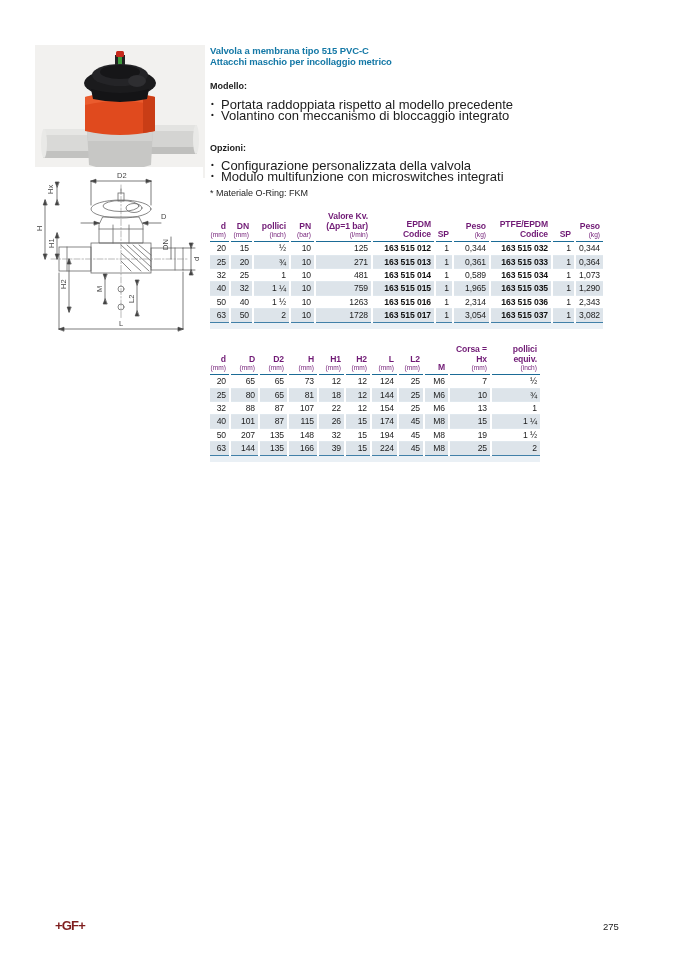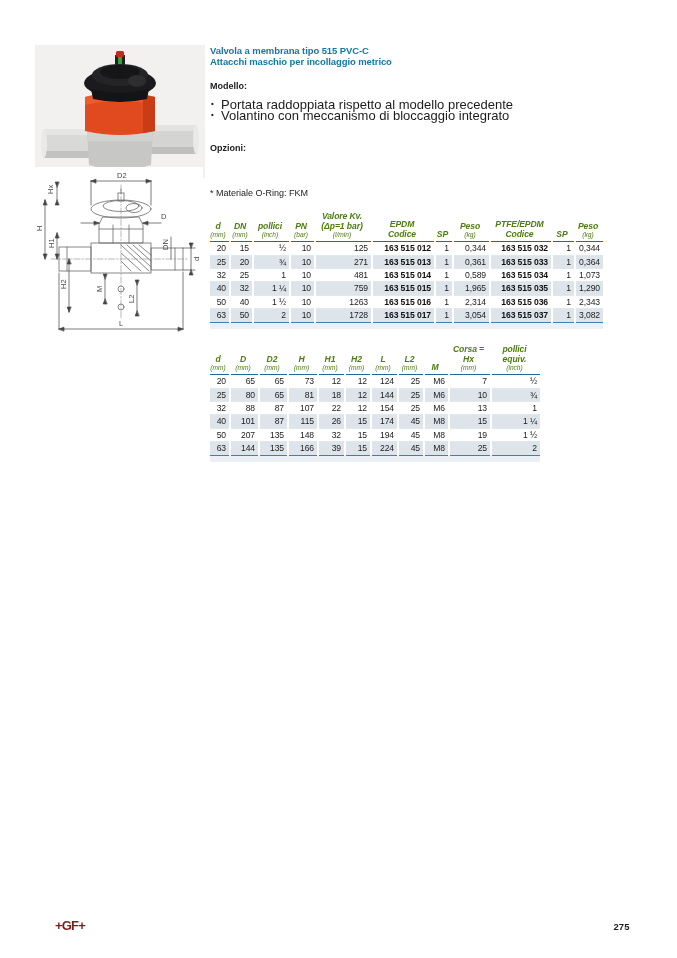--- a/index.html
+++ b/index.html
@@ -16,36 +16,36 @@
   .title{left:210px;top:45px;width:420px;color:#1478a6;font-weight:bold;
          font-size:9.5px;line-height:11px;letter-spacing:-0.1px;}
   .sec-head{font-weight:bold;font-size:9px;line-height:11px;}
   .bullets{list-style:none;margin:0;padding:0;font-size:13px;line-height:10.6px;}
   .bullets li{position:relative;padding-left:11px;}
   .bullets li::before{content:"•";position:absolute;left:1px;top:-1px;font-weight:bold;font-size:8px;}
   .footnote{font-size:9px;line-height:11px;}
 
   
   table{border-collapse:collapse;table-layout:fixed;}
-  th{color:#4d7c0f;text-align:center;vertical-align:bottom;padding:0 3px 2px 0;
-     border-bottom:1.5px solid #1b6b96;border-left:2px solid #fff;font-weight:normal;font-style:italic;}
+  th{color:#701a75;text-align:right;vertical-align:bottom;padding:0 3px 2px 0;
+     border-bottom:1.5px solid #1b6b96;border-left:2px solid #fff;font-weight:normal;}
   th .lbl{font-weight:bold;font-size:8.6px;line-height:9.6px;letter-spacing:-0.1px;white-space:nowrap;}
   th .unit{font-weight:normal;font-size:6.6px;line-height:8px;white-space:nowrap;}
   td{font-size:8.6px;text-align:right;padding:0 3px;height:12.4px;line-height:12.4px;
      border-bottom:1px solid #e0e8ee;border-left:2px solid #fff;white-space:nowrap;
      letter-spacing:-0.1px;}
   th:first-child,td:first-child{border-left:none;}
   tr.shaded td{background:#dde4ea;}
   td.bold{font-weight:bold;color:#111;}
   tbody tr:last-child td{border-bottom:1.5px solid #4180a8;}
   .table-band{height:6px;background:#eaf0f5;}
 
   
   .logo{left:55px;top:918px;color:#7f1d1d;font-weight:bold;font-size:13px;letter-spacing:-0.8px;}
-  .pagenum{top:921px;left:603px;width:37px;text-align:center;font-size:9.5px;font-weight:bold;}
+  .pagenum{top:921px;left:603px;width:37px;text-align:left;font-size:9.5px;font-weight:normal;}
 
   svg text{font-family:"Liberation Sans",sans-serif;}
 </style>
 </head>
 <body>
 
 <div class="page">
 
   <div class="abs photo">
     <svg width="170" height="133" viewBox="0 0 170 133">
@@ -163,20 +163,24 @@
     <div>Attacchi maschio per incollaggio metrico</div>
   </div>
 
   <div class="abs sec-head" style="left:210px;top:81px;">Modello:</div>
   <ul class="abs bullets" style="left:210px;top:100px;width:420px;">
       <li>Portata raddoppiata rispetto al modello precedente</li>
       <li>Volantino con meccanismo di bloccaggio integrato</li>
     </ul>
 
   <div class="abs sec-head" style="left:210px;top:143px;">Opzioni:</div>
+  <ul class="abs bullets" style="left:210px;top:161px;width:420px;">
+      <li>Configurazione personalizzata della valvola</li>
+      <li>Modulo multifunzione con microswitches integrati</li>
+    </ul>
 
   <div class="abs footnote" style="left:210px;top:188px;">* Materiale O-Ring: FKM</div>
 
   <div class="abs" style="left:210px;top:212px;width:393px;">
     <table style="width:393px;">
         <colgroup>
           <col style="width: 20px;">
           <col style="width: 23px;">
           <col style="width: 37px;">
           <col style="width: 25px;">

